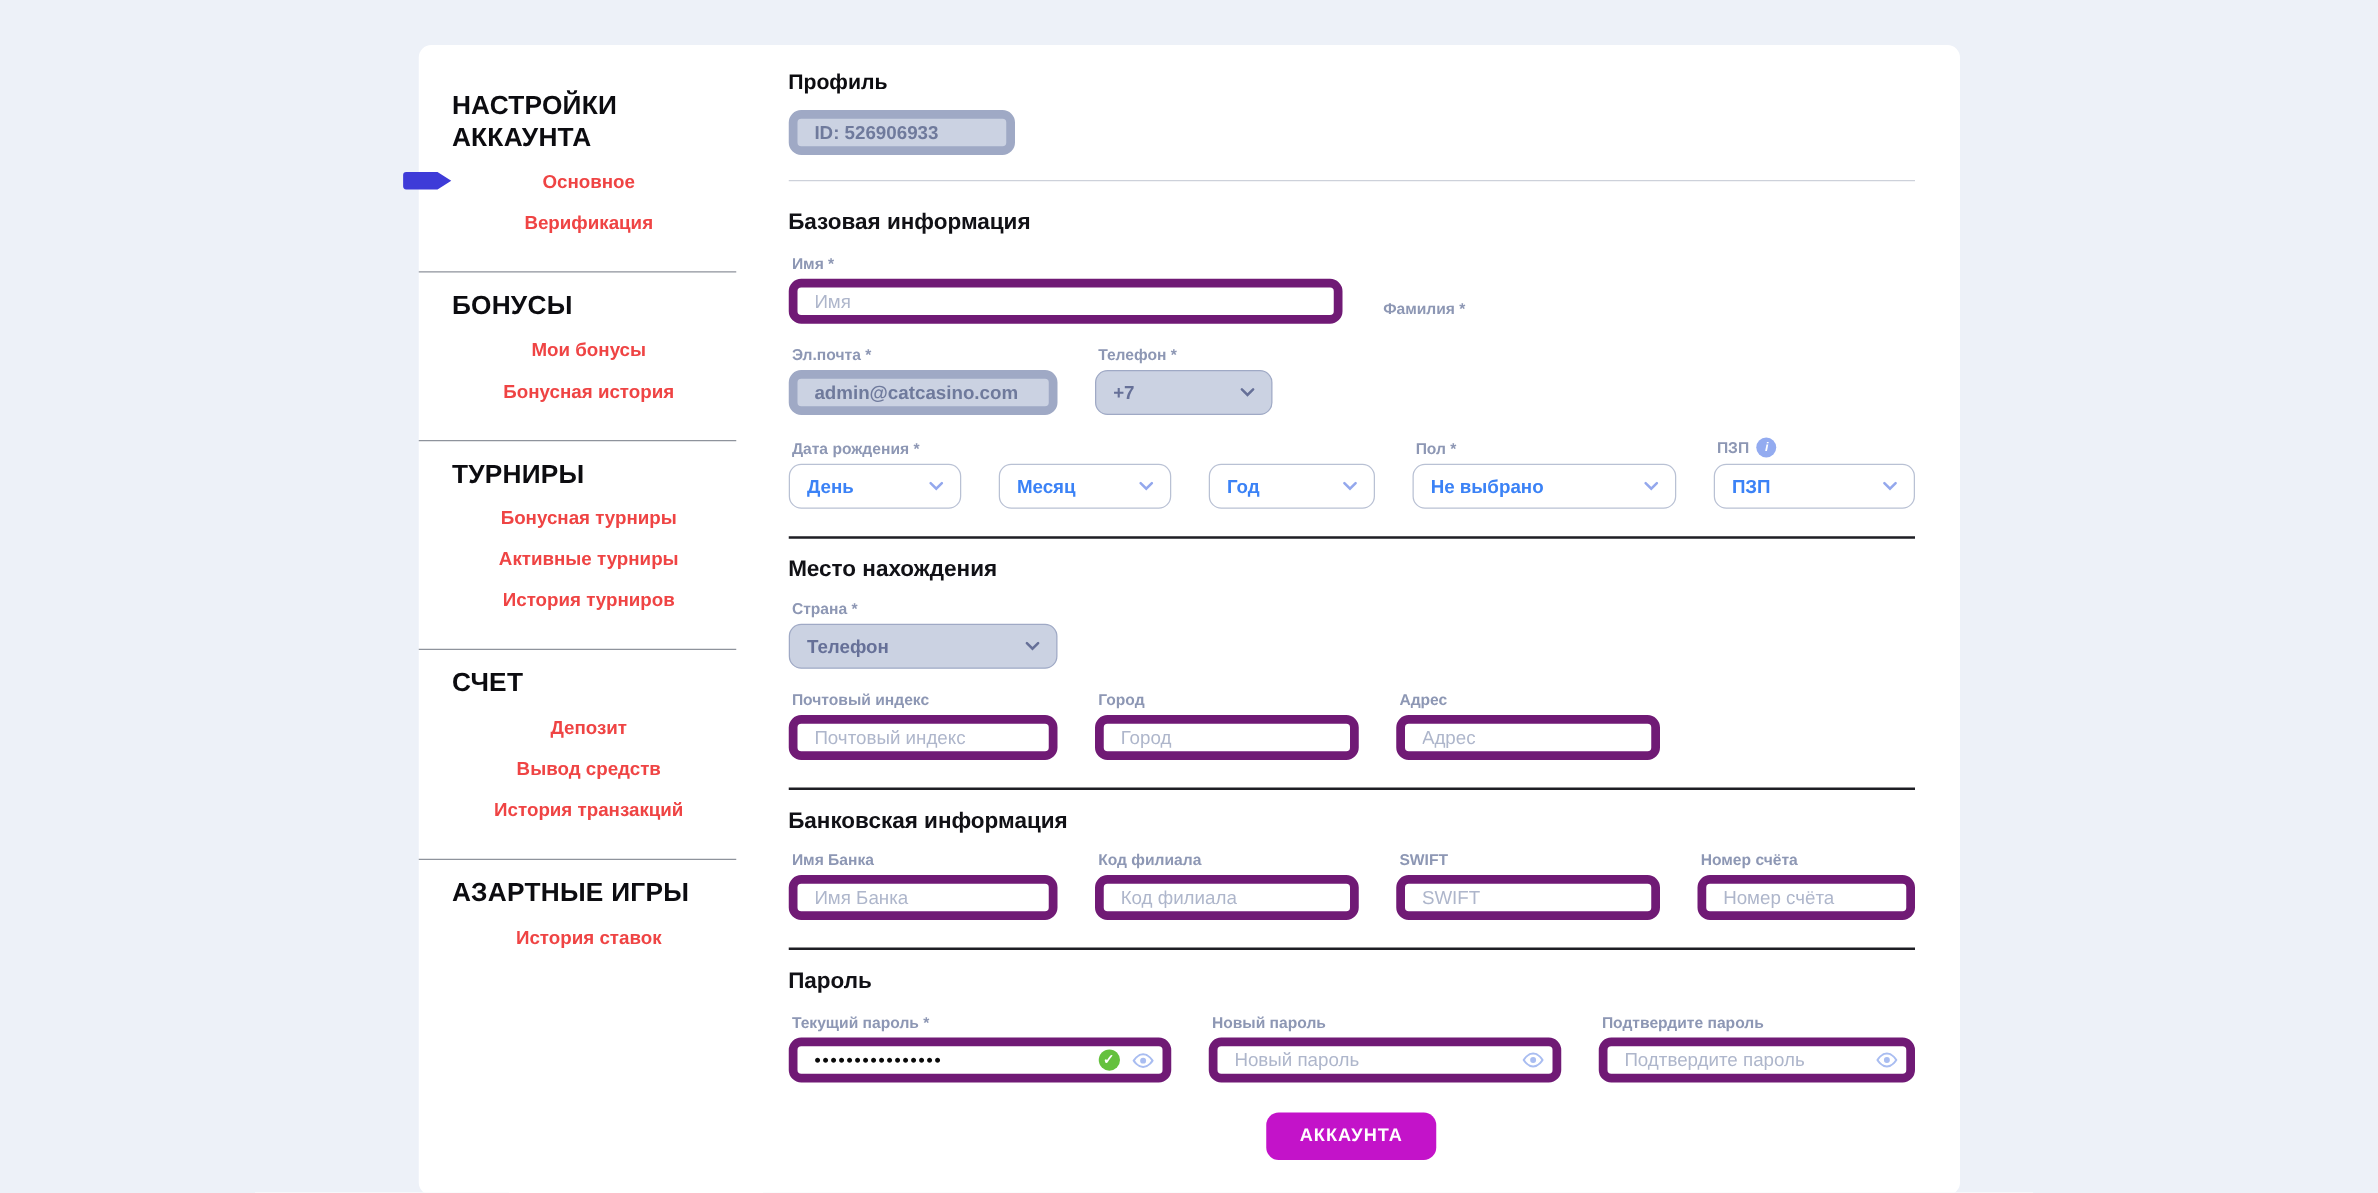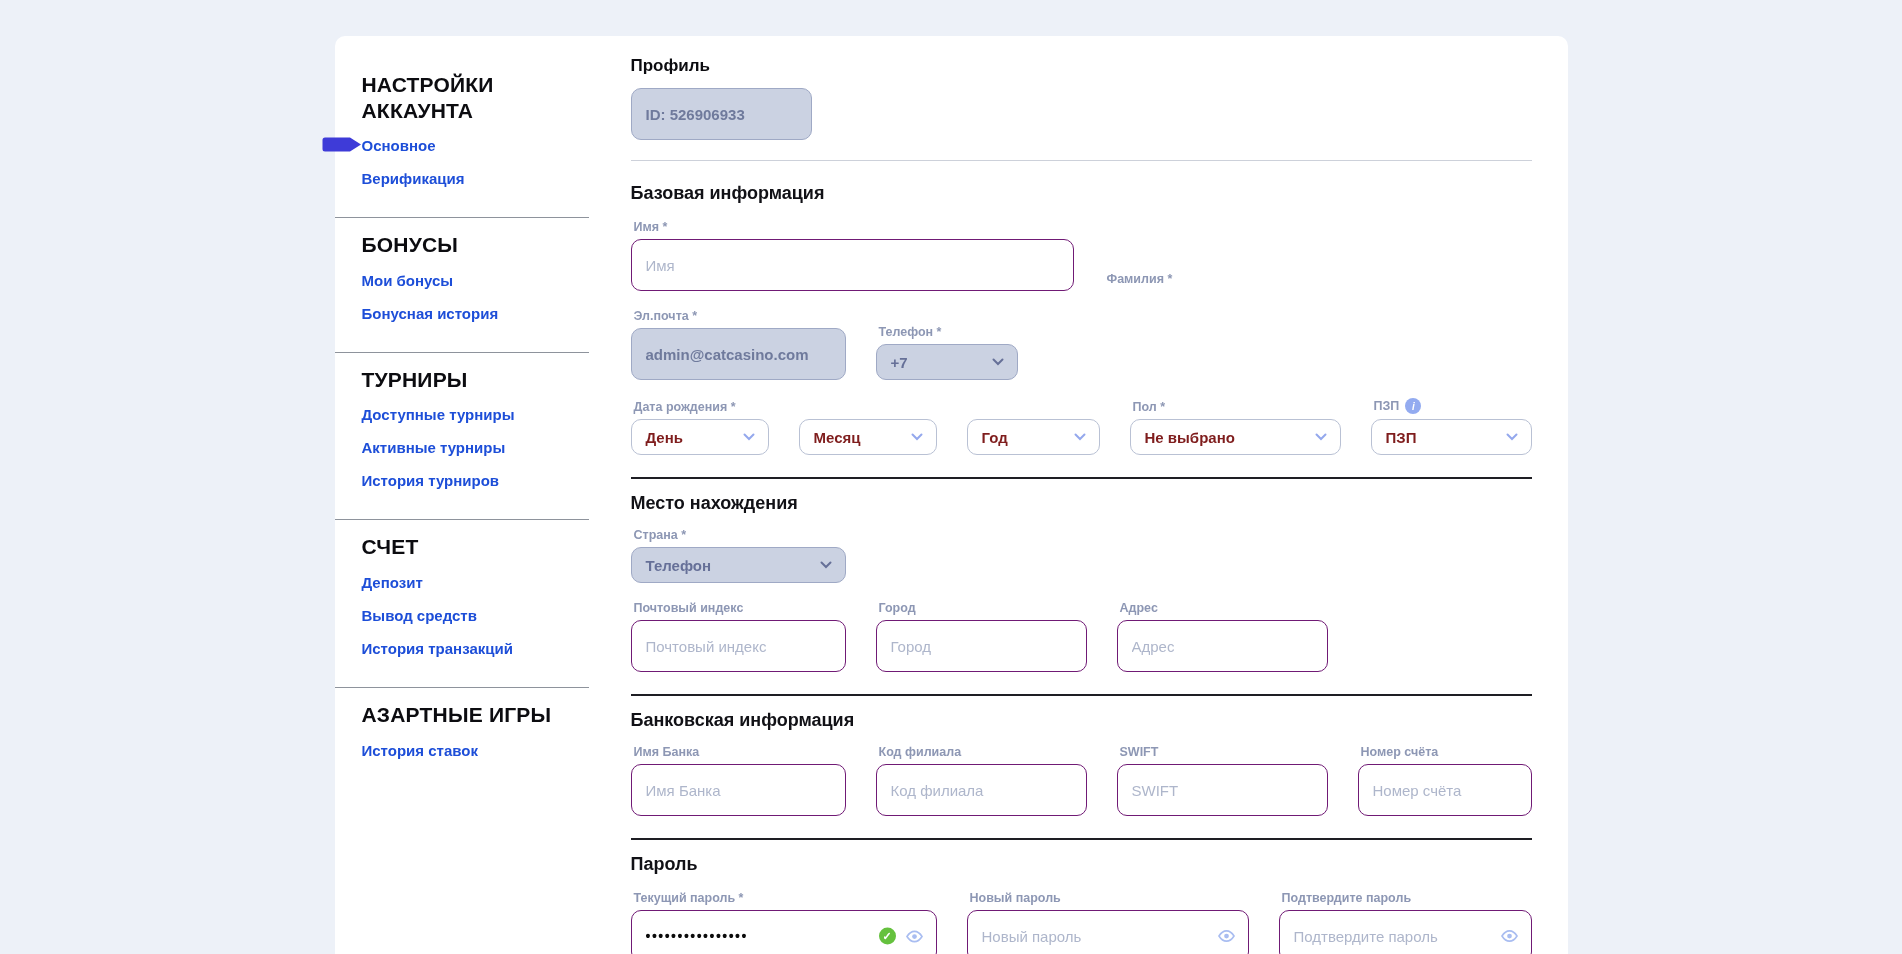--- a/index.html
+++ b/index.html
@@ -15,22 +15,22 @@
     background:#ffffff; border-radius:10px;
     display:flex; min-height:892px;
   }
   
   .sidebar { width:254px; margin-right:42px; padding-top:22px; flex:none; }
   .side-title {
     font-size:21px; font-weight:800; line-height:1.22; letter-spacing:.2px;
     color:#0c0c10; margin:14px 8px 6px 27px; text-transform:uppercase;
   }
   .side-item {
-    position:relative; font-size:15px; font-weight:600; color:#1d4ed8;
-    padding:8px 8px 8px 27px; cursor:pointer;
+    position:relative; font-size:15px; font-weight:600; color:#ef4444;
+    padding:8px 8px 8px 27px; cursor:pointer;text-align:center;
   }
   .side-item.active { font-weight:800; }
   .active-marker { position:absolute; left:-13px; top:7px; width:40px; height:17px; }
   .side-div { border:none; border-top:1px solid #8e939c; margin:14px 0 0; }
   .side-section { padding-bottom:8px; }
   
   .main { flex:1; padding:20px 36px 28px 0; }
   .page-title { font-size:17px; font-weight:800; margin:0 0 12px; color:#0c0c10; }
   .sect-h { font-size:18px; font-weight:800; color:#111116; margin:0; }
   .mt14{margin-top:14px;} .mt16{margin-top:16px;} .mt18{margin-top:18px;}
@@ -43,34 +43,34 @@
   .w215{width:215px;} .w211{width:211px;} .w181{width:181px;}
   .w142{width:142px;} .w138{width:138px;} .w133{width:133px;}
   .grow{flex:1;}
   .flabel {
     font-size:12.5px; font-weight:600; color:#8d97b4;
     margin:0 0 5px 3px; white-space:nowrap;
   }
   .flabel-row { display:flex; align-items:center; gap:6px; margin:0 0 5px 3px; }
   .flabel-row .flabel { margin:0; }
   .tinput {
-    height:52px; width:100%; border:1px solid #701a75; border-radius:10px;
+    height:36px; width:100%; border:7px solid #701a75; border-radius:10px;
     padding:0 14px; font-size:15px; color:#3c4766; background:#fff;
     font-family:inherit; outline:none;
   }
   .tinput::placeholder { color:#aeb6cb; opacity:1; }
   .tinput.disabled {
     background:#cbd2e2; border-color:#9fa9c5; color:#6f7a9c; font-weight:600;
   }
   .select {
     height:36px; width:100%; border:1px solid #b9c1d4; border-radius:10px;
     padding:0 13px 0 14px; background:#fff; cursor:pointer;
     display:flex; align-items:center; justify-content:space-between;
   }
-  .select .sval { font-size:15px; font-weight:600; color:#7f1d1d; }
+  .select .sval { font-size:15px; font-weight:600; color:#3b82f6; }
   .select.disabled { background:#cbd2e2; border-color:#9fa9c5; }
   .select.disabled .sval { color:#667098; }
   .chev { display:flex; align-items:center; }
   .info-badge {
     width:16px; height:16px; border-radius:50%; background:#93abf0;
     color:#fff; font-size:10px; font-weight:800; font-style:italic;
     display:flex; align-items:center; justify-content:center; cursor:pointer;
   }
   .pw-wrap { position:relative; }
   .pw-wrap .tinput { padding-right:66px; }
@@ -122,21 +122,21 @@
       </div>
       <div class="side-item">
         <span>Бонусная история</span>
       </div>
     </div>
     <hr class="side-div">
 
     <div class="side-section">
       <div class="side-title">ТУРНИРЫ</div>
       <div class="side-item">
-        <span>Доступные турниры</span>
+        <span>Бонусная турниры</span>
       </div>
       <div class="side-item">
         <span>Активные турниры</span>
       </div>
       <div class="side-item">
         <span>История турниров</span>
       </div>
     </div>
     <hr class="side-div">
 

